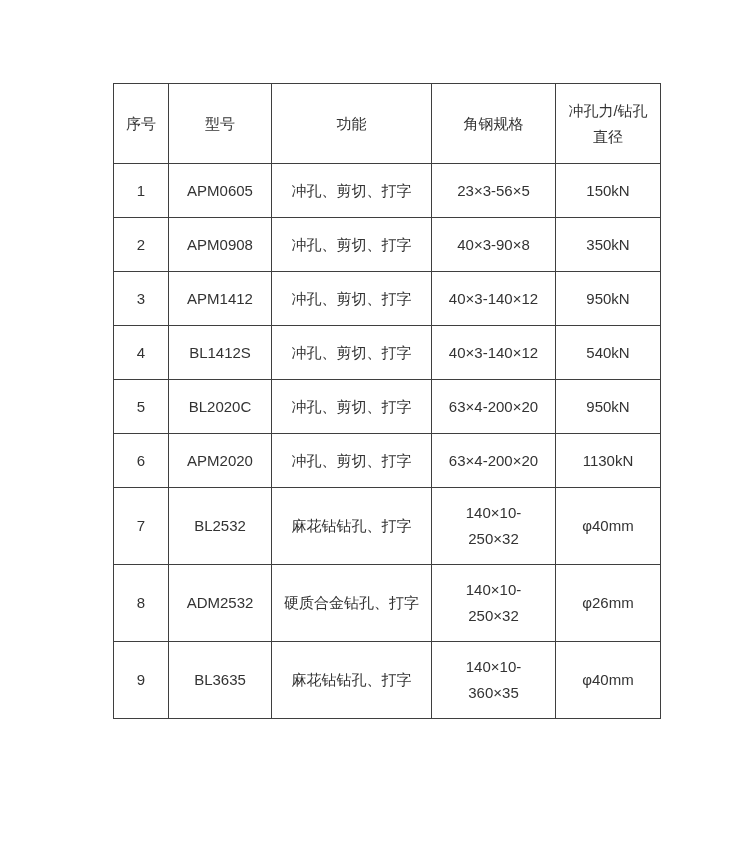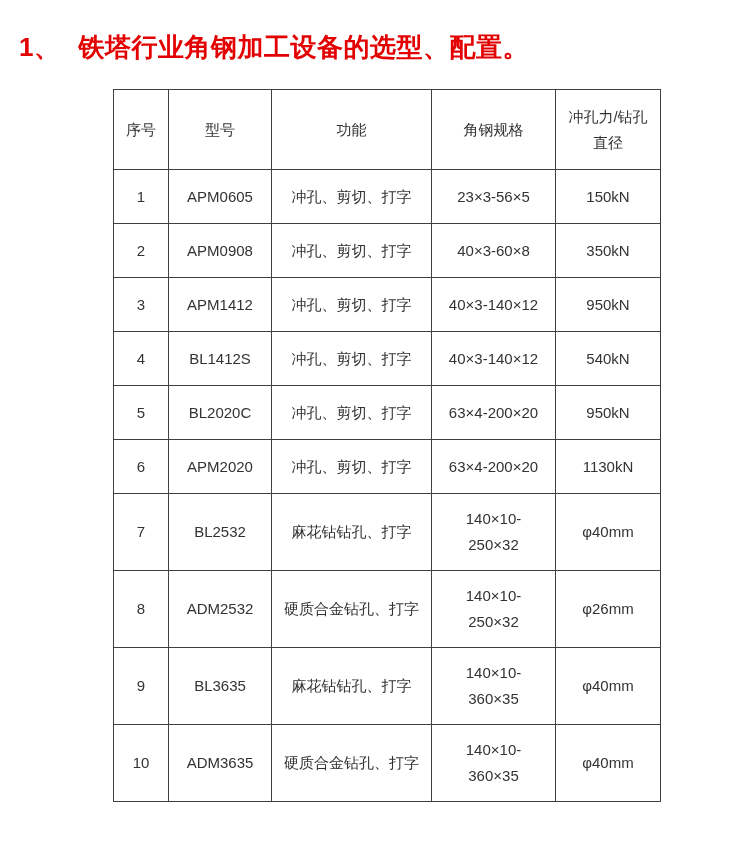--- a/index.html
+++ b/index.html
@@ -22,21 +22,21 @@
     font-weight: bold;
     letter-spacing: 0.5px;
     white-space: nowrap;
   }
   .title .title-num {
     margin-right: 18px;
   }
   table.equip-table {
     position: absolute;
     left: 113px;
-    top: 89px;
+    top: 83px;
     width: 547px;
     border-collapse: collapse;
     table-layout: fixed;
   }
   table.equip-table col.c-index   { width: 55px; }
   table.equip-table col.c-model   { width: 103px; }
   table.equip-table col.c-func    { width: 160px; }
   table.equip-table col.c-spec    { width: 124px; }
   table.equip-table col.c-force   { width: 105px; }
   table.equip-table th,
@@ -52,23 +52,20 @@
     color: #333333;
   }
   table.equip-table thead tr { height: 80px; }
   table.equip-table tbody tr { height: 54px; }
   table.equip-table tbody tr.tall { height: 77px; }
 </style>
 </head>
 <body>
 
 <div class="page">
-  <h1 class="title" style="color: rgb(227, 0, 0);">
-    <span class="title-num">1、</span><span class="title-text">铁塔行业角钢加工设备的选型、配置。</span>
-  </h1>
 
   <table class="equip-table">
     <colgroup>
       <col class="c-index">
       <col class="c-model">
       <col class="c-func">
       <col class="c-spec">
       <col class="c-force">
     </colgroup>
     <thead>
@@ -86,21 +83,21 @@
           <td>1</td>
           <td>APM0605</td>
           <td>冲孔、剪切、打字</td>
           <td>23×3-56×5</td>
           <td>150kN</td>
         </tr>
         <tr>
           <td>2</td>
           <td>APM0908</td>
           <td>冲孔、剪切、打字</td>
-          <td>40×3-60×8</td>
+          <td>40×3-90×8</td>
           <td>350kN</td>
         </tr>
         <tr>
           <td>3</td>
           <td>APM1412</td>
           <td>冲孔、剪切、打字</td>
           <td>40×3-140×12</td>
           <td>950kN</td>
         </tr>
         <tr>
@@ -141,23 +138,15 @@
           <td>φ26mm</td>
         </tr>
         <tr class="tall">
           <td>9</td>
           <td>BL3635</td>
           <td>麻花钻钻孔、打字</td>
           <td>140×10-
 360×35</td>
           <td>φ40mm</td>
         </tr>
-        <tr class="tall">
-          <td>10</td>
-          <td>ADM3635</td>
-          <td>硬质合金钻孔、打字</td>
-          <td>140×10-
-360×35</td>
-          <td>φ40mm</td>
-        </tr>
       </tbody>
   </table>
 </div>
 
 </body></html>

